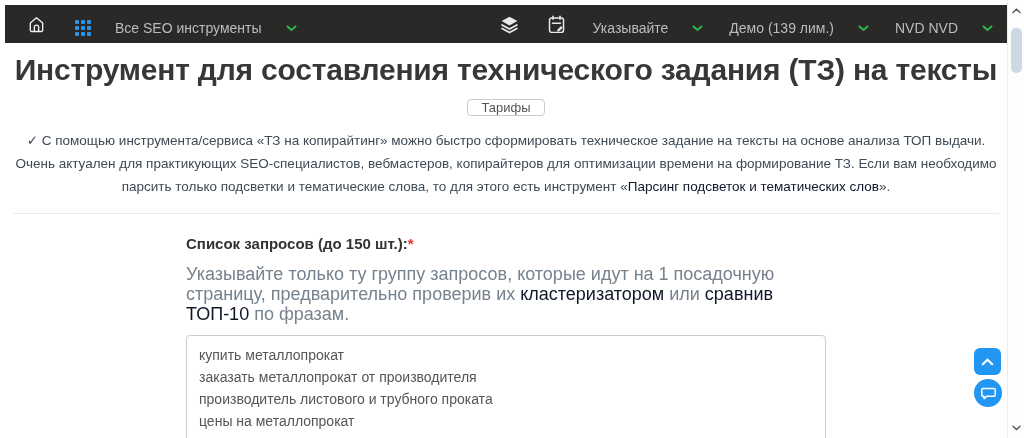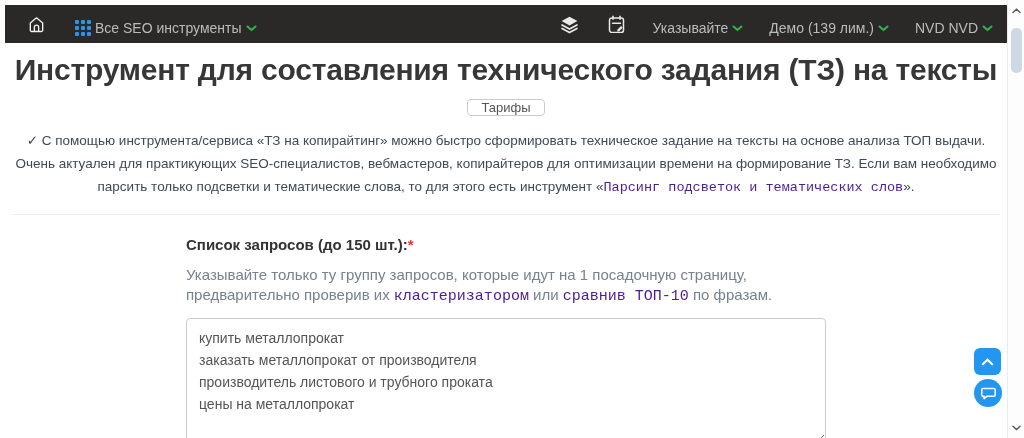--- a/index.html
+++ b/index.html
@@ -3,44 +3,44 @@
 <meta charset="utf-8">
 <style>
   * { margin:0; padding:0; box-sizing:border-box; }
   html,body { width:1024px; height:438px; overflow:hidden; background:#f4f4f4; }
   body { font-family:"Liberation Sans", sans-serif; position:relative; }
   .page { position:absolute; left:0; top:0; width:1007px; height:438px; background:#fff; padding:5px 0 0 5px; }
 
   
   .navbar { height:38px; background:#2a2927; display:flex; align-items:center; padding:0 14px 0 14px; }
   .nav-home { display:flex; align-items:center; justify-content:center; width:34px; height:38px; cursor:pointer; }
-  .nav-item { display:flex; align-items:center; gap:4px; color:#b9bcbd; font-size:14px; cursor:pointer; white-space:nowrap;margin-top:8px; }
+  .nav-item { display:flex; align-items:center; gap:24px; color:#b9bcbd; font-size:14px; cursor:pointer; white-space:nowrap;margin-top:8px; }
   .nav-item .lbl { color:#b9bcbd; }
   .gap-l { margin-left:22px; }
   .nav-right { margin-left:auto; display:flex; align-items:center; gap:26px; }
   .icon-btn { display:flex; align-items:center; justify-content:center; cursor:pointer; }
   .grid-icon { display:grid; grid-template-columns:repeat(3,4px); grid-template-rows:repeat(3,4px); gap:2px; }
   .grid-icon i { width:4px; height:4px; border-radius:1px; background:#2795e9; }
   .proj-icon { width:19px; height:19px; }
 
   
   .title { margin-top:9px; text-align:center; font-size:30px; line-height:36px; color:#373737; white-space:nowrap; font-weight:700; letter-spacing:-0.2px; }
   .btn-row { margin-top:10px; text-align:center; }
   .tariffs-btn { display:inline-block; font-family:"Liberation Sans",sans-serif; font-size:13px; color:#555; background:#fff; border:1px solid #ccc; border-radius:4px; padding:0 13px; cursor:pointer; }
 
   
   .intro { margin:13px auto 0; width:988px; text-align:center; font-size:13.5px; line-height:23px; color:#3e4a56; }
-  a.link { color:#4c1d95; text-decoration:none; cursor:pointer;font-family:Liberation Mono, monospace; }
+  a.link { color:#0f172a; text-decoration:none; cursor:pointer; }
   .divider { margin:15px 8px 0 8px; border:none; border-top:1px solid #ececec; height:0; }
 
   
   .form-col { width:640px; margin:0 auto; }
   .form-label { margin-top:21px; font-size:15px; font-weight:bold; color:#333; }
   .req { color:#e53935; font-weight:bold; }
-  .helper { margin-top:12px; font-size:15px; line-height:20px; color:#76828e; }
+  .helper { margin-top:12px; font-size:18px; line-height:20px; color:#76828e; }
   .queries-ta { margin-top:11px; width:640px; height:126px; resize:vertical; border:1px solid #ccc; border-radius:4px; padding:8px 12px; font-family:"Liberation Sans",sans-serif; font-size:14px; line-height:22px; color:#555; outline:none; }
 
   
   .fab { position:absolute; display:flex; align-items:center; justify-content:center; background:#2196f3; cursor:pointer; }
   .fab-top { right:23px; top:348px; width:27px; height:27px; border-radius:6px; }
   .fab-chat { right:22px; top:379px; width:28px; height:28px; border-radius:50%; }
 
   
   .scrollbar { position:absolute; right:0; top:0; width:17px; height:438px; background:#fdfdfd; border-left:1px solid #ececec; }
   .sb-arrow { position:absolute; left:0; width:17px; height:17px; display:flex; align-items:center; justify-content:center; cursor:pointer; }

